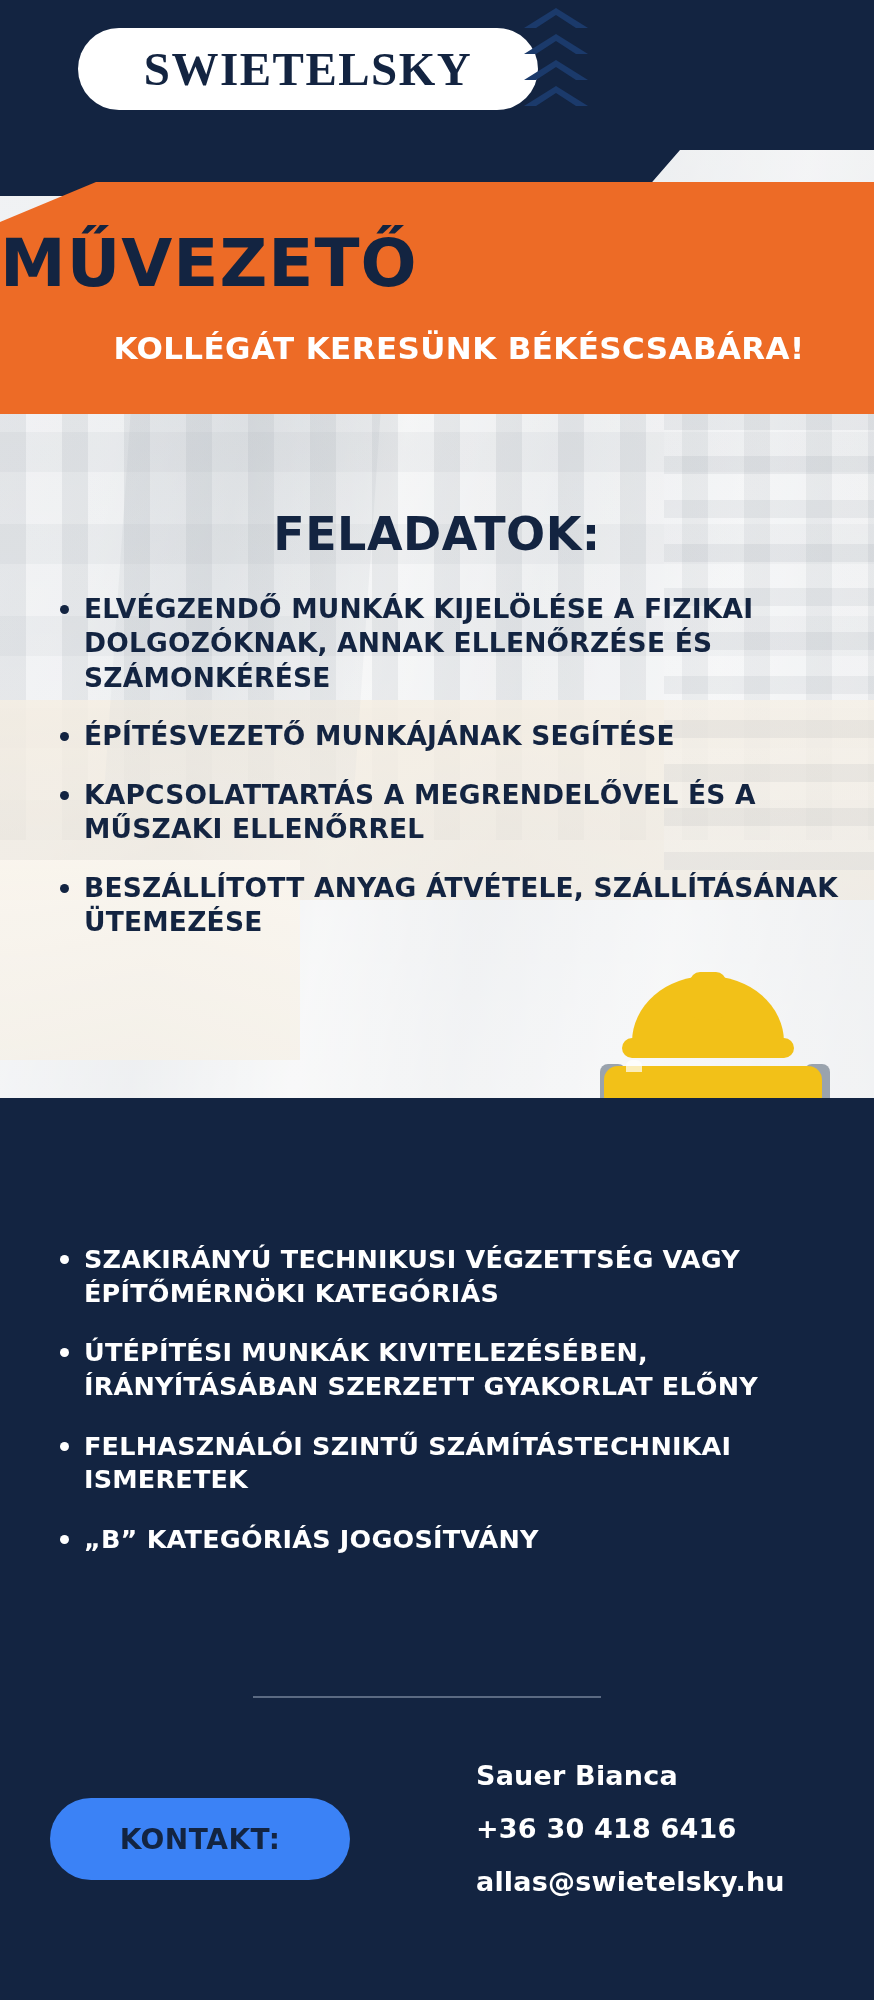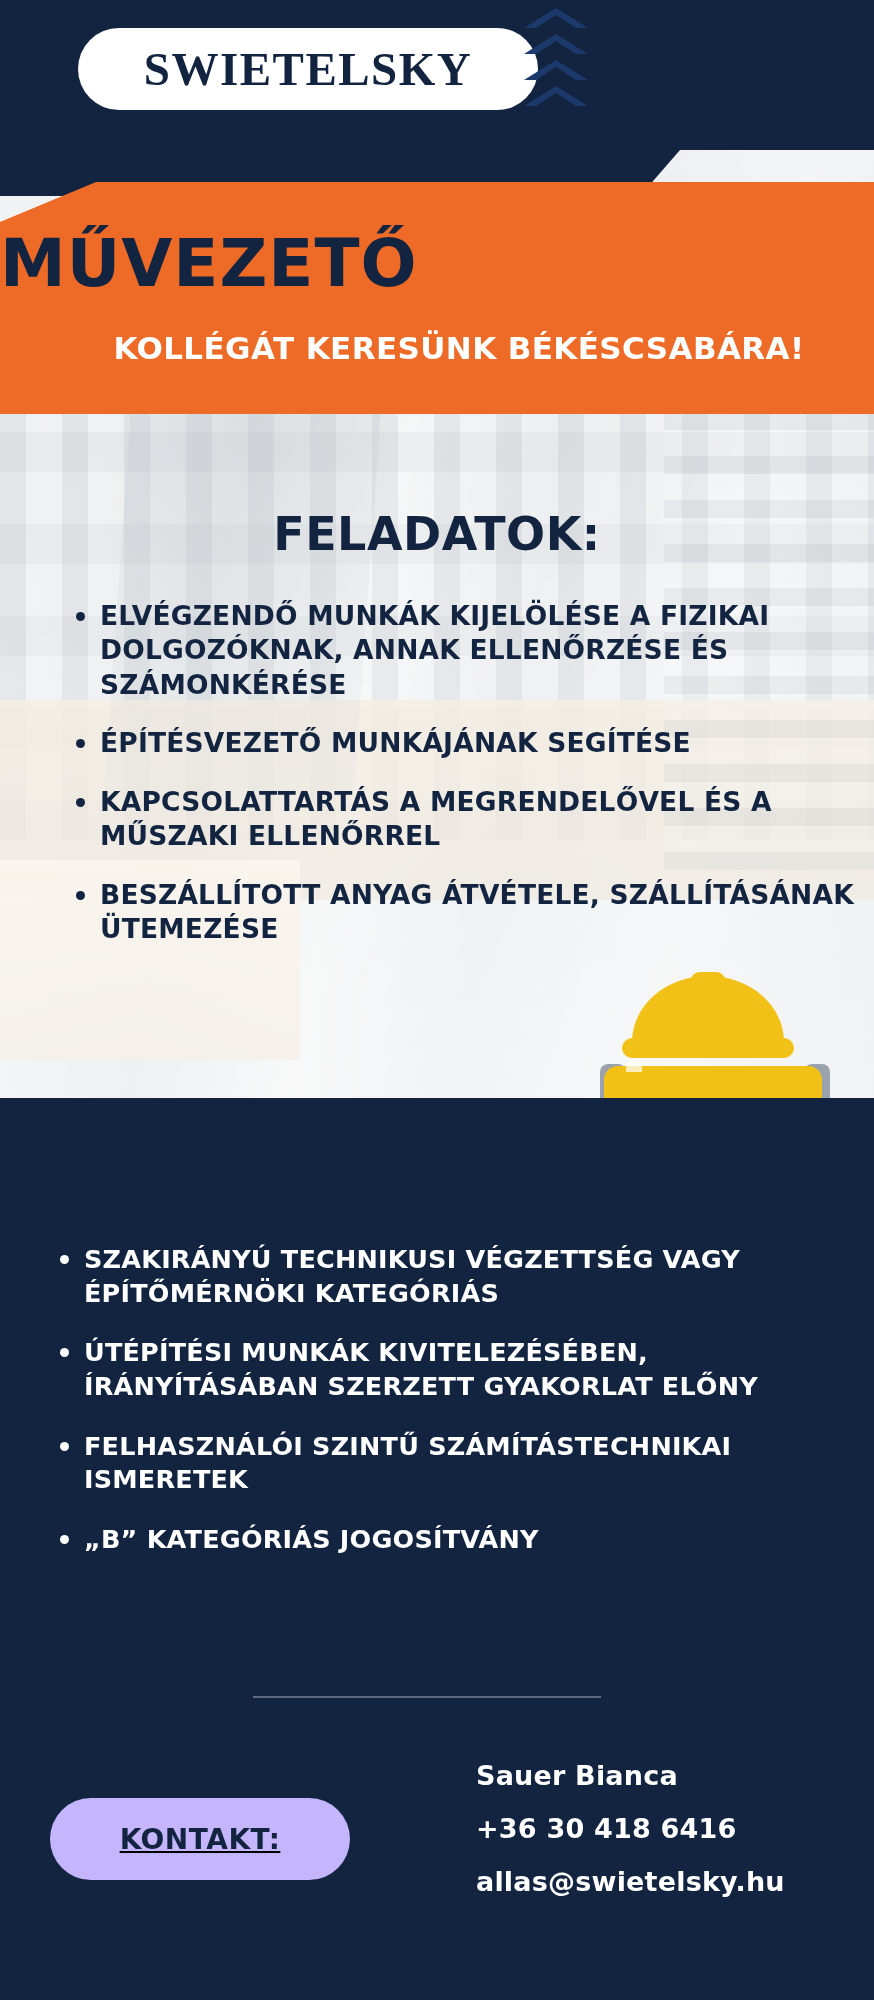--- a/index.html
+++ b/index.html
@@ -145,23 +145,22 @@
     text-align: center;
     font-family: "DejaVu Sans", sans-serif;
     font-weight: bold;
     font-size: 46px;
     color: #132441;
     letter-spacing: 0.5px;
     margin-top: 24px;
   }
   .tasks-list {
     position: absolute;
-    left: 68px; top: 592px;
+    left: 52px; top: 592px;
     width: 800px;
-    margin-top: 7px;
   }
   .tasks-list li {
     list-style: none;
     position: relative;
     padding-left: 32px;
     margin-bottom: 24px;
     font-family: "DejaVu Sans", sans-serif;
     font-weight: bold;
     font-size: 26.5px;
     line-height: 1.30;
@@ -236,28 +235,27 @@
     left: 253px; top: 1696px;
     width: 348px; height: 2px;
     background: #5b6a82;
   }
 
   
   .contact-btn {
     position: absolute;
     left: 50px; top: 1798px;
     width: 300px; height: 82px;
-    background: #c4b5fd;
+    background: #3b82f6;
     border-radius: 41px;
     display: flex;
     align-items: center;
     justify-content: center;
     border: none;
     cursor: pointer;
-    text-decoration: underline;
   }
   .contact-btn span {
     font-family: "DejaVu Sans", sans-serif;
     font-weight: bold;
     font-size: 28px;
     color: #132441;
     letter-spacing: 0.5px;
   }
   .contact-info {
     position: absolute;

